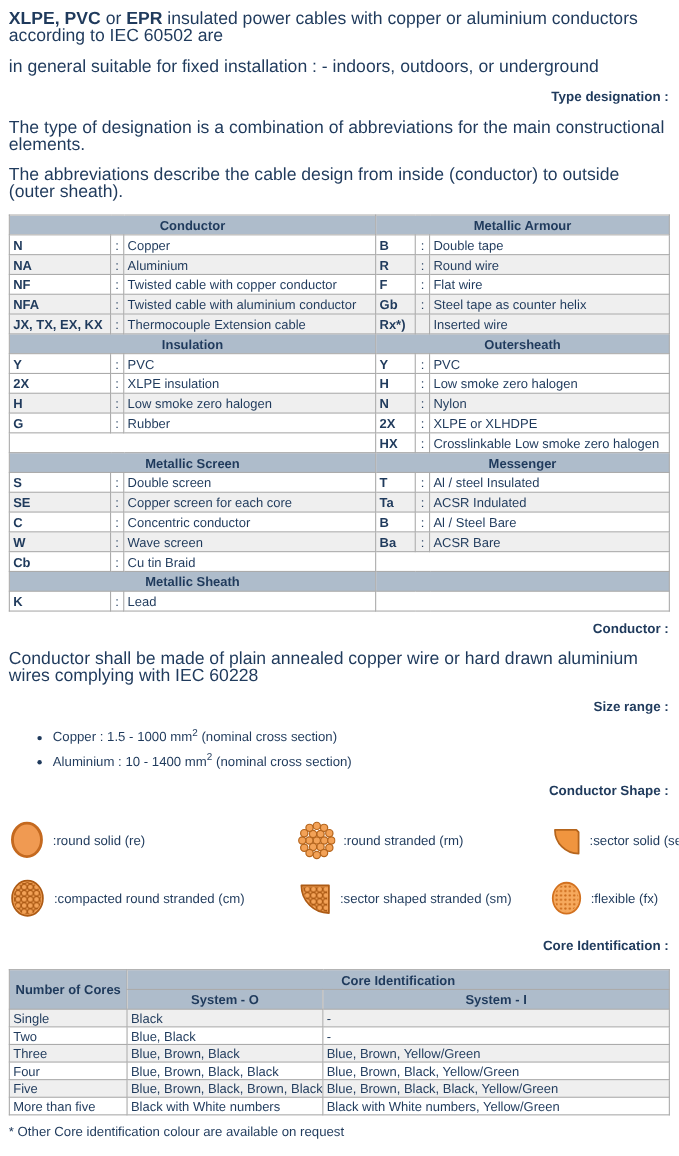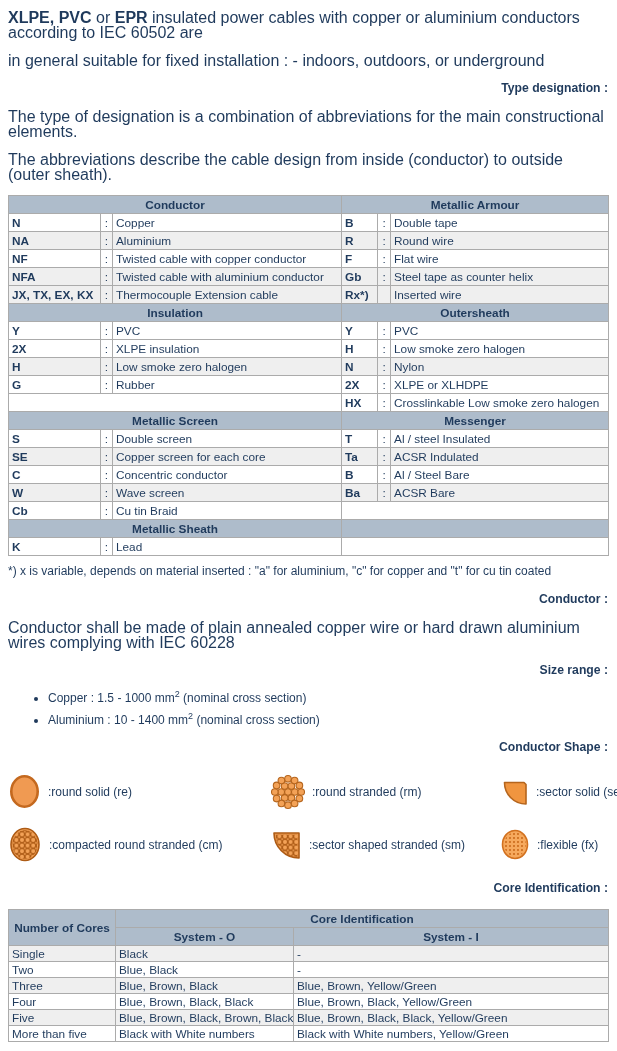--- a/index.html
+++ b/index.html
@@ -186,21 +186,20 @@
         </tr>
         <tr>
           <td class="code">K</td>
           <td class="sep">:</td>
           <td class="desc">Lead</td>
           <td colspan="3"></td>
         </tr>
       </tbody>
   </table>
 
-  <p class="footnote">*) x is variable, depends on material inserted : "a" for aluminium, "c" for copper and "t" for cu tin coated</p>
 
   <h3 class="hd">Conductor :</h3>
 
   <p class="line">Conductor shall be made of plain annealed copper wire or hard drawn aluminium wires complying with IEC 60228</p>
 
   <h3 class="hd indent">Size range :</h3>
 
   <ul class="size-list">
     <li><span>Copper : 1.5 - 1000 mm</span><sup>2</sup><span> (nominal cross section)</span></li>
     <li><span>Aluminium : 10 - 1400 mm</span><sup>2</sup><span> (nominal cross section)</span></li>

